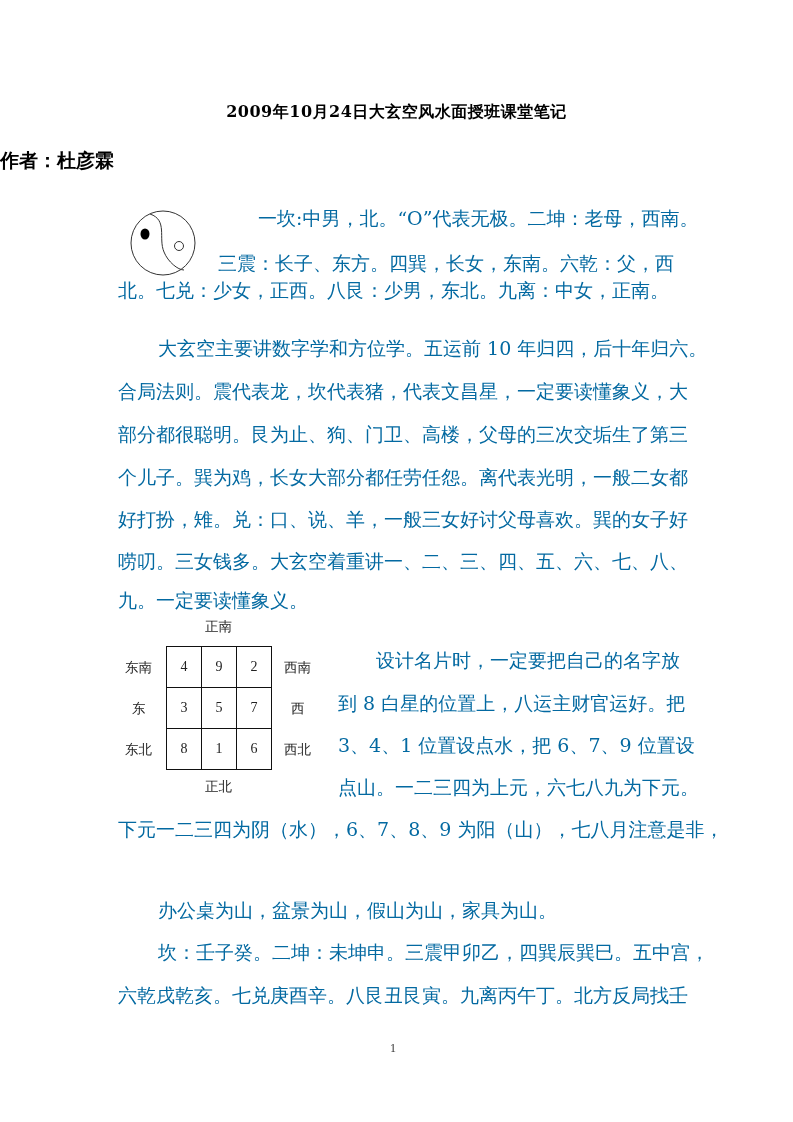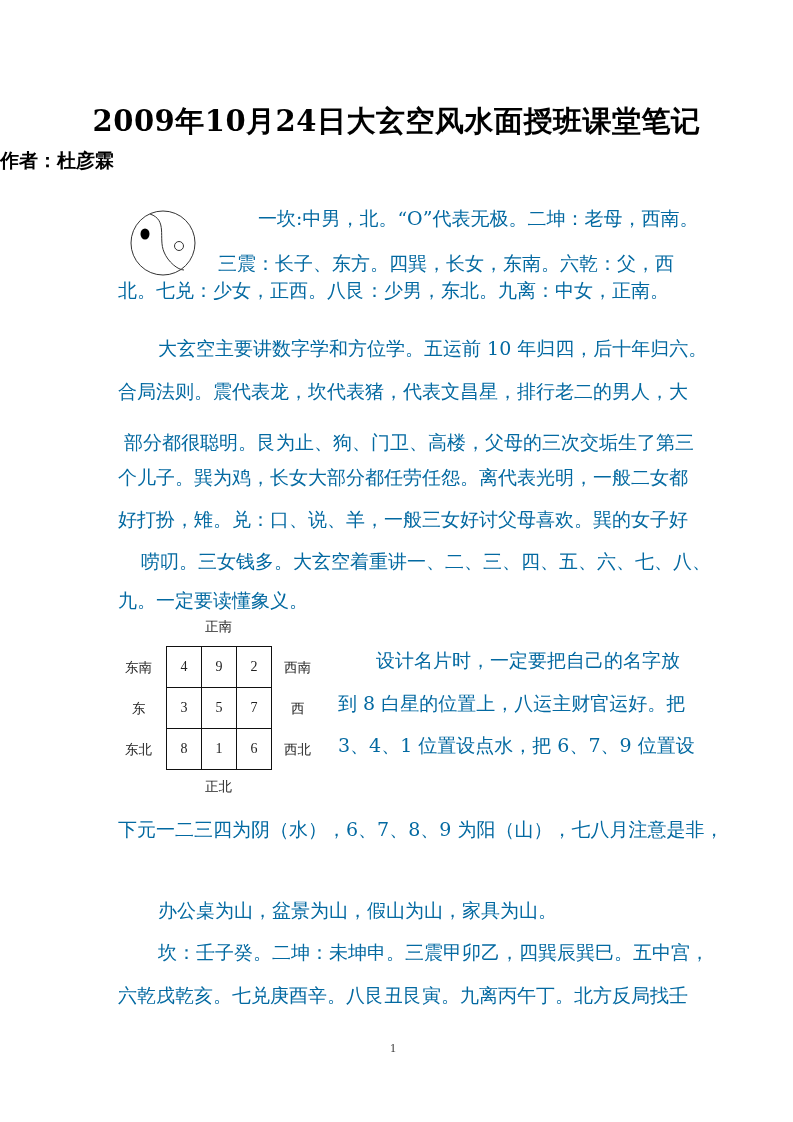--- a/index.html
+++ b/index.html
@@ -1,20 +1,20 @@
 <!DOCTYPE html>
 <html><head>
 <meta charset="utf-8">
 <style>
   html, body { margin:0; padding:0; background:#ffffff; }
   body { width:793px; height:1122px; position:relative; overflow:hidden;
          font-family:"DejaVu Serif","Liberation Serif",serif; color:#111; }
   .page { position:absolute; left:0; top:0; width:793px; height:1122px; background:#fff; }
   .title { position:absolute; left:0; width:793px; top:102px; text-align:center;
-           font-family:"DejaVu Serif","Liberation Serif",serif; font-weight:bold; font-size:29px; letter-spacing:0.5px; color:#000; }
+           font-family:"DejaVu Serif","Liberation Serif",serif; font-weight:bold; font-size:16px; letter-spacing:0.5px; color:#000; }
   .author { position:absolute; left:0; width:793px; top:148px; text-align:left;
             font-weight:bold; font-size:19px; color:#000; }
   .line { position:absolute; font-size:19px; white-space:nowrap; color:#0369a1; line-height:24px; }
   .just { text-align:justify; text-align-last:justify; }
   .taiji { position:absolute; left:128px; top:208px; width:70px; height:70px; }
   .grid-wrap { position:absolute; left:115px; top:612px; width:220px; height:190px; font-size:13.5px; color:#222; }
   .dir { position:absolute; white-space:nowrap; }
   table.grid { position:absolute; left:51px; top:34px; border-collapse:collapse; }
   table.grid td { width:34px; height:40px; border:1.5px solid #111; text-align:center; vertical-align:middle;
                   font-size:14px; font-family:"Liberation Serif","DejaVu Serif",serif; padding:0; }
@@ -33,25 +33,25 @@
     <path d="M22 6 C 40 12, 30 30, 36 44 C 40 54, 50 62, 56 62" fill="none" stroke="#333" stroke-width="1"></path>
     <ellipse cx="17" cy="26" rx="4.5" ry="5.5" fill="#000"></ellipse>
     <circle cx="51" cy="38" r="4.5" fill="#fff" stroke="#333" stroke-width="1"></circle>
   </svg>
 
   <div class="line just" style="left:258px; top:206px; width:414px;">一坎:中男，北。“O”代表无极。二坤：老母，西南。</div>
   <div class="line just" style="left:218px; top:251px; width:454px;">三震：长子、东方。四巽，长女，东南。六乾：父，西</div>
   <div class="line" style="left:118px; top:278px;">北。七兑：少女，正西。八艮：少男，东北。九离：中女，正南。</div>
 
   <div class="line just" style="left:158px; top:336px; width:514px;">大玄空主要讲数字学和方位学。五运前 10 年归四，后十年归六。</div>
-  <div class="line just" style="left:118px; top:379px; width:554px;">合局法则。震代表龙，坎代表猪，代表文昌星，排行老二的男人，大</div>
-  <div class="line just" style="left:124px; top:422px; width:554px;margin-top:8px;">部分都很聪明。艮为止、狗、门卫、高楼，父母的三次交垢生了第三</div>
+  <div class="line just" style="left:118px; top:379px; width:554px;">合局法则。震代表龙，坎代表猪，代表文昌星，一定要读懂象义，大</div>
+  <div class="line just" style="left:118px; top:422px; width:554px;">部分都很聪明。艮为止、狗、门卫、高楼，父母的三次交垢生了第三</div>
   <div class="line just" style="left:118px; top:507px; width:554px;">好打扮，雉。兑：口、说、羊，一般三女好讨父母喜欢。巽的女子好</div>
   <div class="line just" style="left:118px; top:465px; width:554px;">个儿子。巽为鸡，长女大部分都任劳任怨。离代表光明，一般二女都</div>
-  <div class="line just" style="left:118px; top:549px; width:554px;margin-left:23px;">唠叨。三女钱多。大玄空着重讲一、二、三、四、五、六、七、八、</div>
+  <div class="line just" style="left:118px; top:549px; width:554px;">唠叨。三女钱多。大玄空着重讲一、二、三、四、五、六、七、八、</div>
   <div class="line" style="left:118px; top:588px;">九。一定要读懂象义。</div>
 
   <div class="grid-wrap">
     <div class="dir" style="left:90px; top:6px;">正南</div>
     <div class="dir" style="left:10px; top:47px;">东南</div>
     <div class="dir" style="left:17px; top:88px;">东</div>
     <div class="dir" style="left:10px; top:129px;">东北</div>
     <div class="dir" style="left:169px; top:47px;">西南</div>
     <div class="dir" style="left:176px; top:88px;">西</div>
     <div class="dir" style="left:169px; top:129px;">西北</div>
@@ -73,20 +73,21 @@
         <td>6</td>
       </tr>
     </tbody>
       </table>
     <div class="dir" style="left:90px; top:166px;">正北</div>
   </div>
 
   <div class="line just" style="left:376px; top:648px; width:296px;">设计名片时，一定要把自己的名字放</div>
   <div class="line just" style="left:338px; top:691px; width:334px;">到 8 白星的位置上，八运主财官运好。把</div>
   <div class="line just" style="left:338px; top:733px; width:334px;">3、4、1 位置设点水，把 6、7、9 位置设</div>
+  <div class="line just" style="left:338px; top:775px; width:334px;">点山。一二三四为上元，六七八九为下元。</div>
   <div class="line just" style="left:118px; top:817px; width:554px;">下元一二三四为阴（水），6、7、8、9 为阳（山），七八月注意是非，</div>
 
   <div class="line" style="left:158px; top:898px;">办公桌为山，盆景为山，假山为山，家具为山。</div>
 
   <div class="line just" style="left:158px; top:940px; width:514px;">坎：壬子癸。二坤：未坤申。三震甲卯乙，四巽辰巽巳。五中宫，</div>
   <div class="line just" style="left:118px; top:983px; width:554px;">六乾戌乾亥。七兑庚酉辛。八艮丑艮寅。九离丙午丁。北方反局找壬</div>
 
   <div class="pagenum">1</div>
 </div>
 

